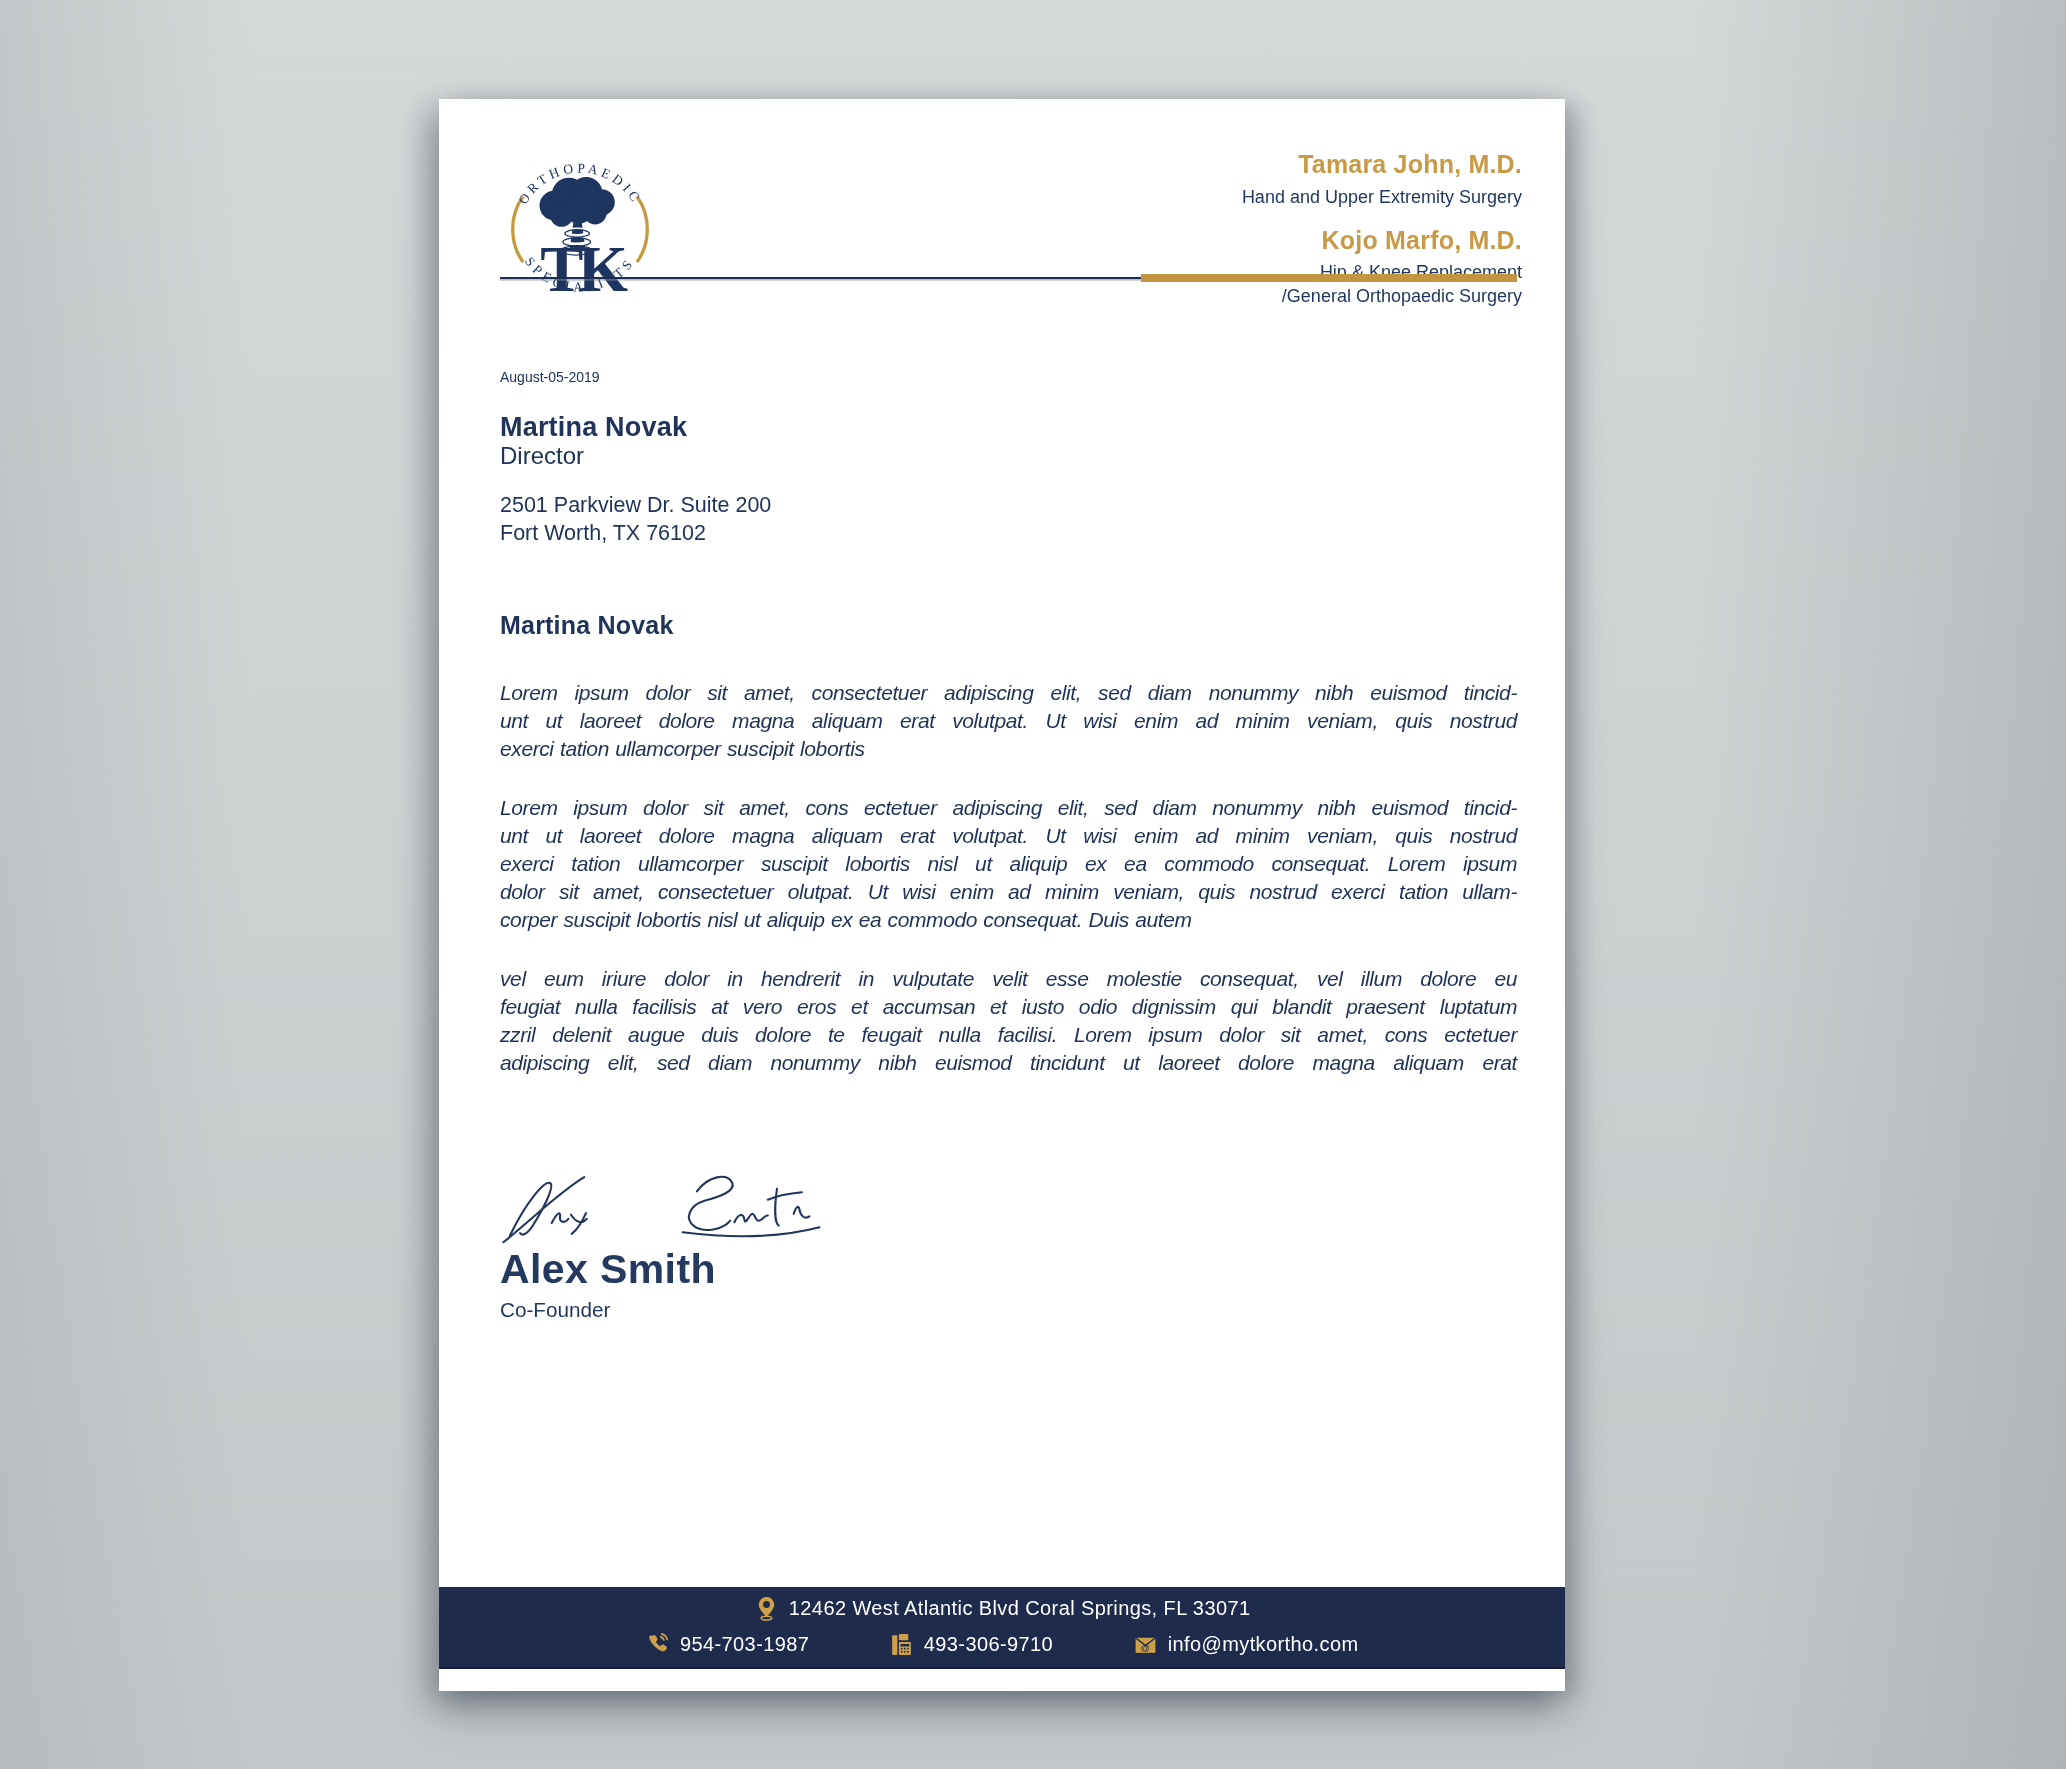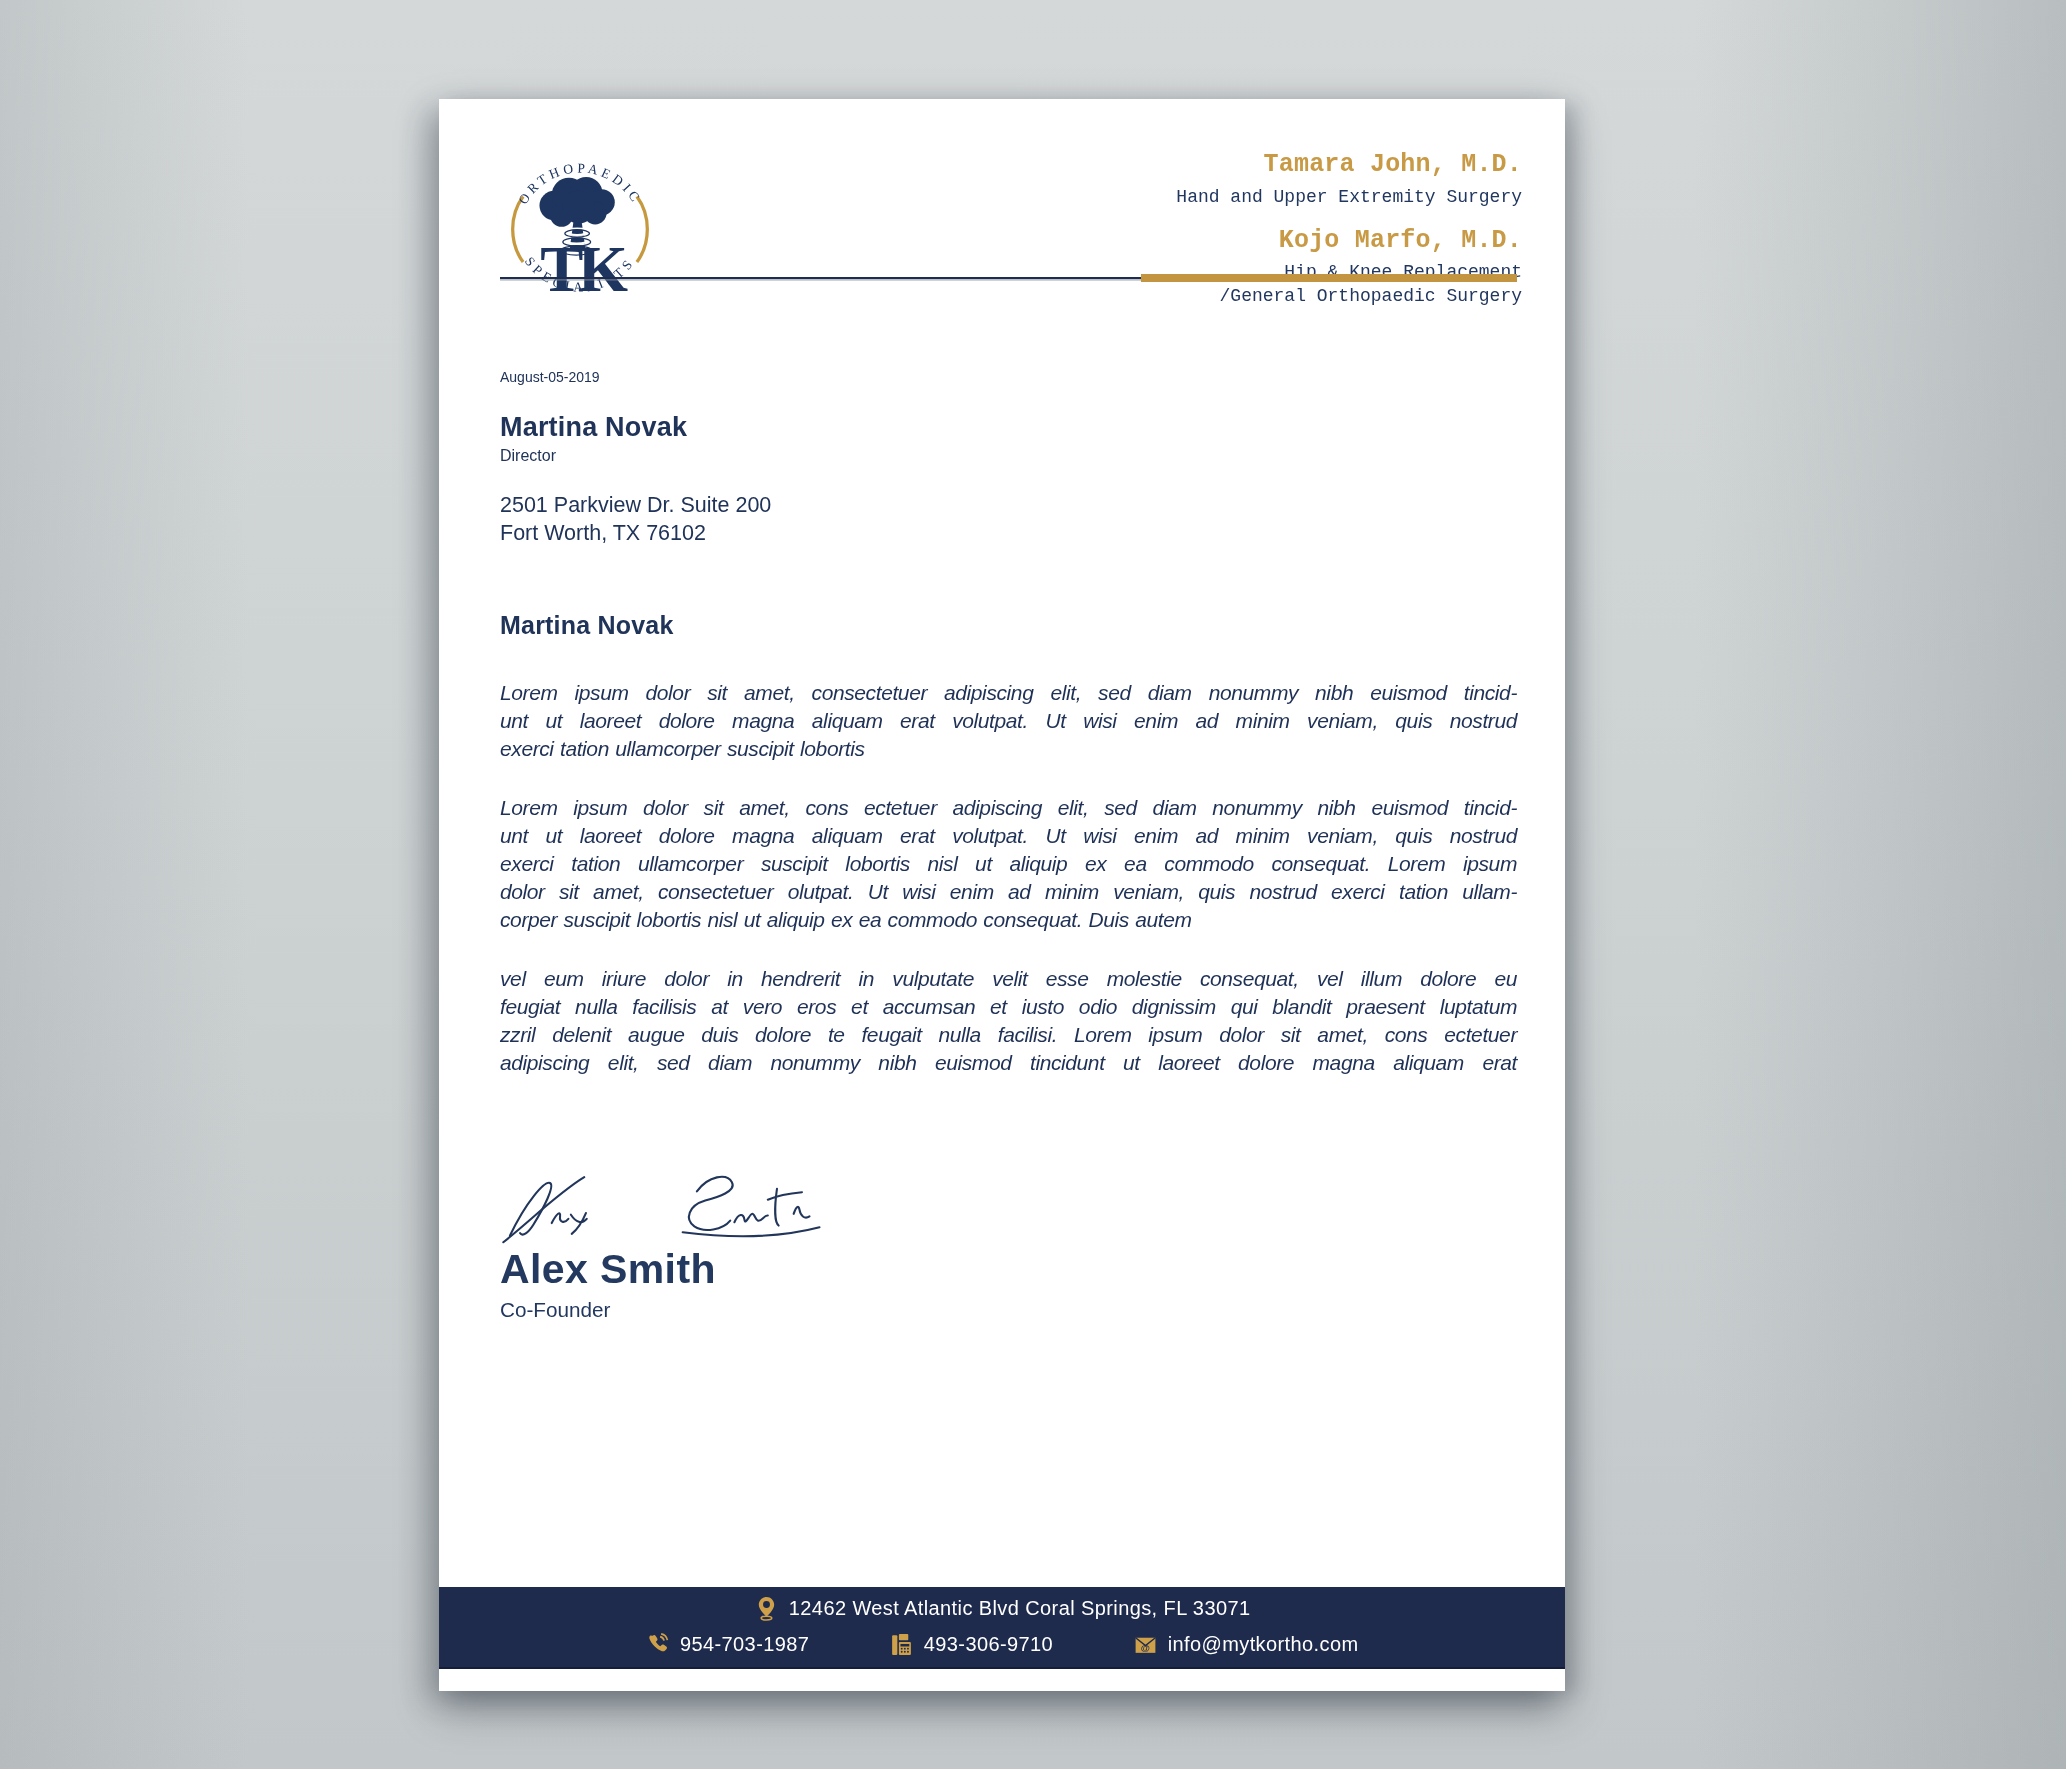--- a/index.html
+++ b/index.html
@@ -13,32 +13,32 @@
   }
   .paper{
     position:absolute;left:439px;top:99px;width:1126px;height:1592px;
     background:#ffffff;
     box-shadow:0 17px 39px rgba(40,50,62,.40), -13px 10.8px 26px rgba(40,50,62,.20), 13px 4.3px 17px rgba(40,50,62,.15);
   }
   
   .header{display:flex;justify-content:space-between;align-items:flex-start;
     padding:46px 43px 0 61px;height:178px;box-sizing:border-box;}
   .logo-box{width:160px;height:176px;flex:0 0 auto;}
-  .doctors{text-align:right;padding-top:6.9px;line-height:1;font-family:Liberation Mono, monospace;}
+  .doctors{text-align:right;padding-top:6.9px;line-height:1;}
   .doc-name{font-size:25px;font-weight:700;color:#C89A45;letter-spacing:0.2px;margin-bottom:7.7px;}
   .doc-spec{font-size:18px;font-weight:400;color:#223760;line-height:24px;}
   .doc-gap{height:19px;}
   .divider{display:flex;align-items:center;margin:0 48px 0 61px;position:relative;top:-2.6px;}
   .divider .navy-line{flex:0 0 63%;height:2.2px;background:#1E2C52;box-shadow:0 1.7px 0 rgba(130,140,150,.55);}
   .divider .gold-line{flex:1 1 auto;height:7.3px;background:#C49540;}
   
   .content{padding:0 48px 0 61px;}
   .date{font-size:14px;margin-top:80px;line-height:26px;}
   .recipient-name{font-size:27px;font-weight:700;margin-top:23px;line-height:28px;letter-spacing:0.2px;}
-  .recipient-title{font-size:16px;line-height:22.4px;margin-top:3.4px;}
+  .recipient-title{font-size:24px;line-height:22.4px;margin-top:3.4px;}
   .address{margin-top:25px;font-size:21.5px;line-height:27.5px;}
   .salutation{font-size:25px;font-weight:700;margin-top:64px;letter-spacing:0.2px;}
   .paras{margin-top:39px;}
   .para{margin-bottom:31px;font-style:italic;}
   .bline{font-size:21px;line-height:28px;letter-spacing:-0.4px;word-spacing:0.9px;
     text-align:justify;text-align-last:justify;white-space:normal;color:#1F3156;}
   .bline.last{text-align-last:left;}
   
   .sig-script{margin-top:65px;width:327px;height:73px;}
   .sig-name{font-size:41px;font-weight:700;letter-spacing:0.4px;color:#24395F;line-height:43px;margin-top:0.9px;}

